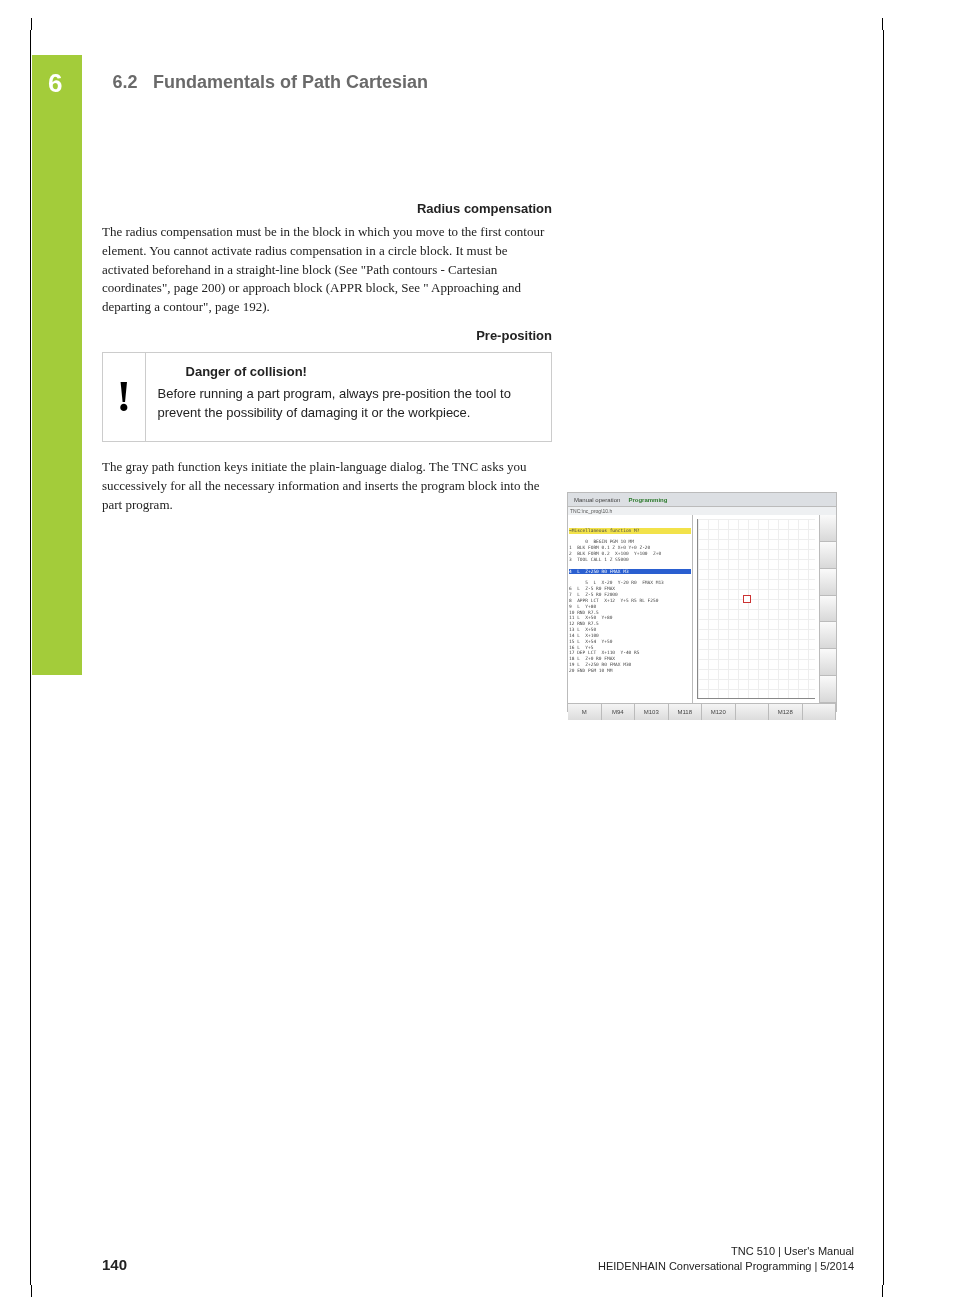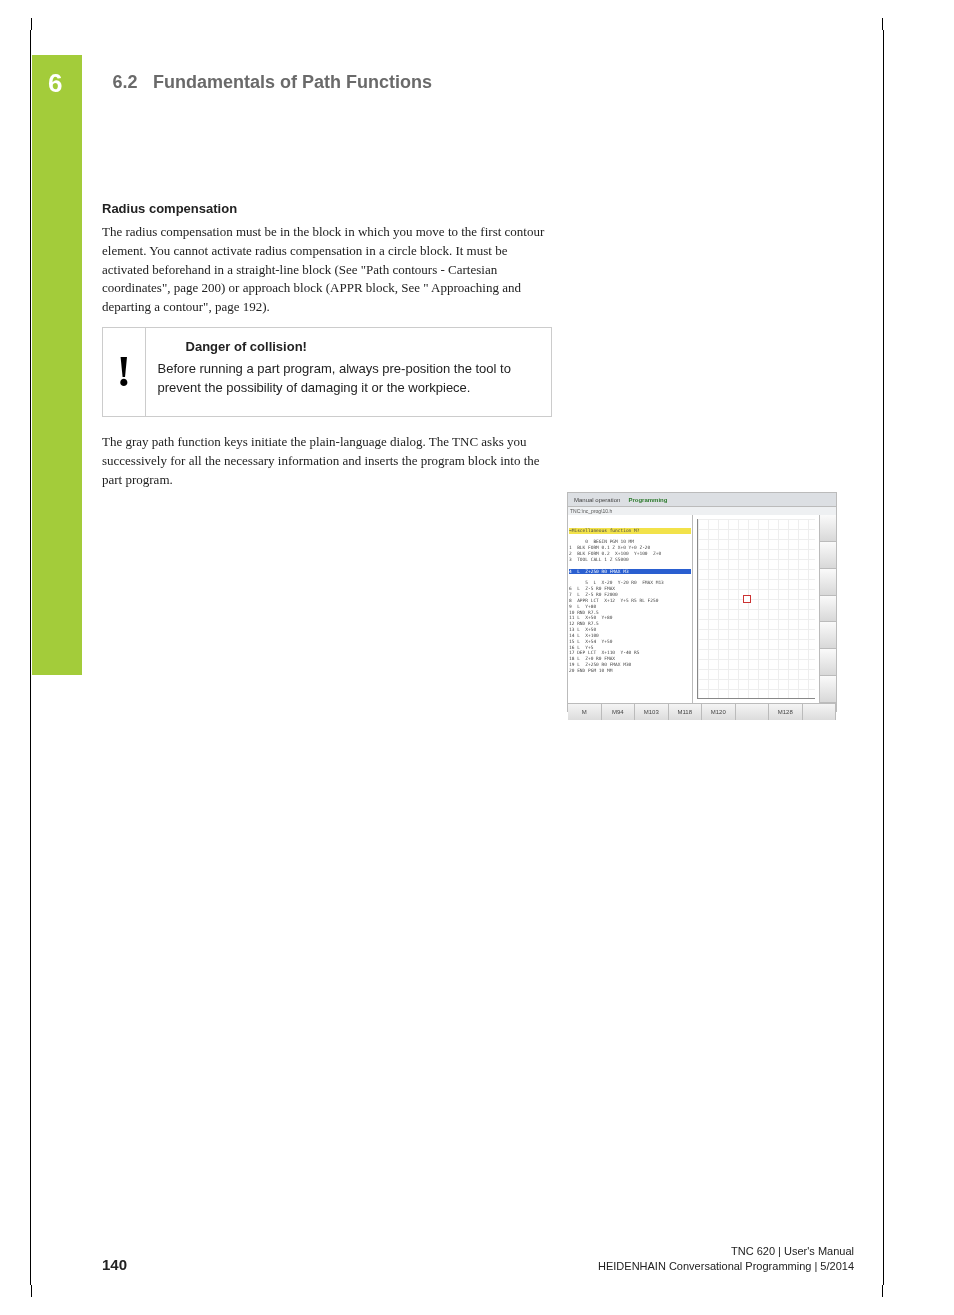--- a/index.html
+++ b/index.html
@@ -72,20 +72,21 @@
     left: 102px;
     width: 450px;
     font-size: 13px;
     line-height: 1.45;
     color: #222;
   }
   .h4 {
     font-weight: bold;
     font-size: 13px;
     margin-bottom: 4px;
+    text-align: right;
   }
   .para { margin-bottom: 10px; font-family: Liberation Serif, serif; }
   .warnbox {
     border: 1px solid #ccc;
     margin-top: 6px;
     margin-bottom: 16px;
     display: flex;
     align-items: flex-start;
     min-height: 90px;
   }
@@ -221,29 +222,30 @@
     <div class="tick" style="right:0"></div>
   </div>
 </div>
 
 <div class="green-tab"></div>
 <div class="chapter-num">6</div>
 
 <div class="header">
   <div class="section-title">
     <span class="section-num">6.2</span>
-    <span>Fundamentals of Path Functions</span>
+    <span>Fundamentals of Path Cartesian</span>
   </div>
 </div>
 
 <div class="content">
 
   <div class="h4">Radius compensation</div>
   <div class="para">The radius compensation must be in the block in which you move to the first contour element. You cannot activate radius compensation in a circle block. It must be activated beforehand in a straight-line block (See "Path contours - Cartesian coordinates", page 200) or approach block (APPR block, See " Approaching and departing a contour", page 192).</div>
 
+  <div class="h4">Pre-position</div>
 
   <div class="warnbox">
     <div class="warn-icon-col">
       <div class="warn-icon">!</div>
     </div>
     <div class="warn-text">
       <div class="warn-title">Danger of collision!</div>
       <div>Before running a part program, always pre-position the tool to prevent the possibility of damaging it or the workpiece.</div>
     </div>
   </div>
@@ -305,16 +307,16 @@
     <div class="ss-fbtn">M120</div>
     <div class="ss-fbtn"></div>
     <div class="ss-fbtn">M128</div>
     <div class="ss-fbtn"></div>
   </div>
 </div>
 
 <div class="footer">
   <div class="page-num">140</div>
   <div class="footer-right">
-    <div>TNC 620 | User's Manual</div>
+    <div>TNC 510 | User's Manual</div>
     <div>HEIDENHAIN Conversational Programming | 5/2014</div>
   </div>
 </div>
 
 </body></html>

